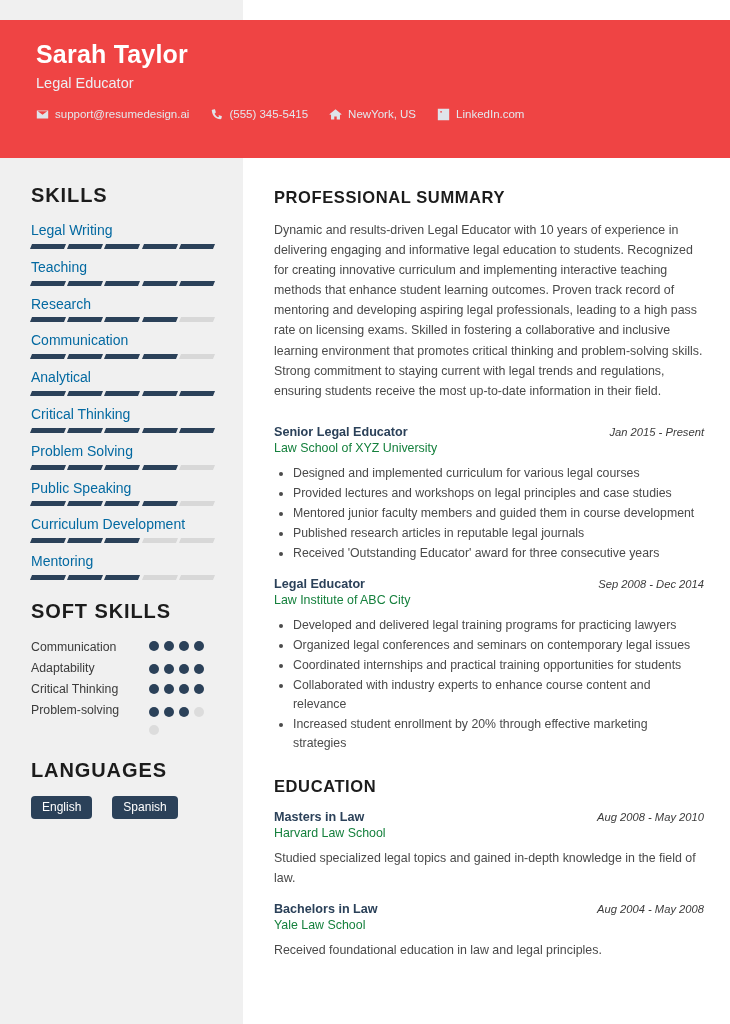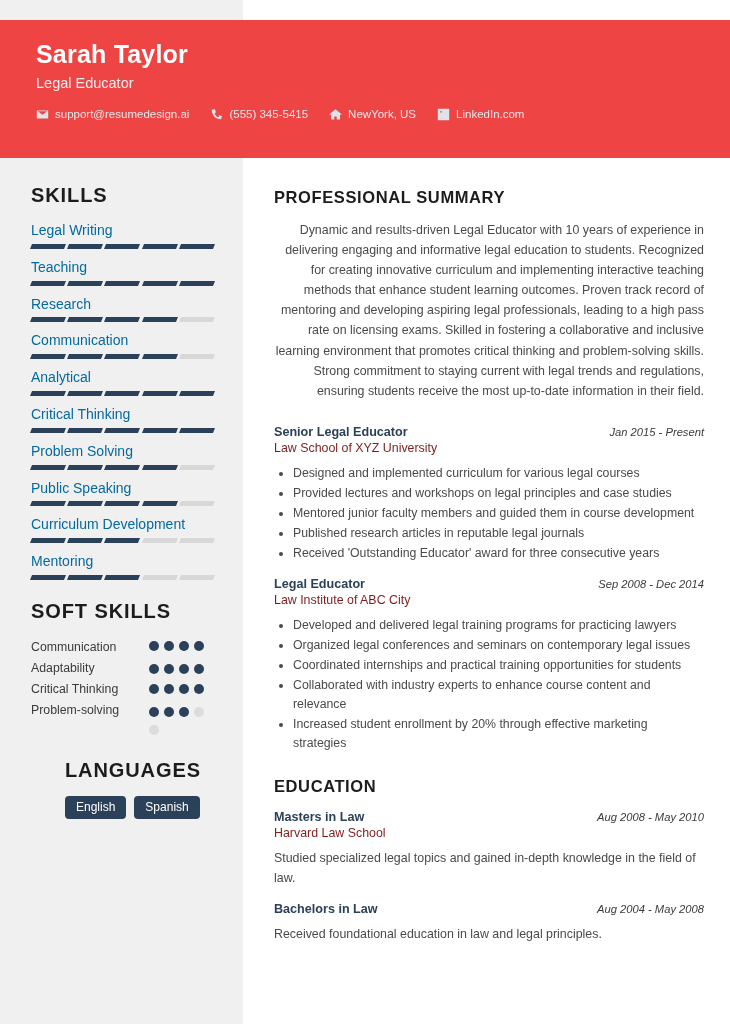--- a/index.html
+++ b/index.html
@@ -73,50 +73,50 @@
   
   .soft-row:nth-child(1) .dots { transform:translateY(-1px); }
   .soft-row:nth-child(2) .dots { transform:translateY(1px); }
   .soft-row:nth-child(3) .dots { transform:translateY(0px); }
   .soft-row:nth-child(4) .dots { transform:translateY(2px); }
   .dot-orphan {
     width:10px; height:10px; border-radius:50%; background:#dcdcdc;
     margin-left:118px; margin-top:4px;
   }
 
-  .lang-wrap { margin-top:24px;margin-left:34px; }
-  .lang-chips { display:flex; gap:8px; margin-top:14px; flex-wrap:wrap; }
+  .lang-wrap { margin-top:24px; }
+  .lang-chips { display:flex; gap:20px; margin-top:14px; flex-wrap:wrap; }
   .chip {
     background:#2b4159; color:#ffffff; font-size:12px;
     padding:5px 11px 6px; border-radius:4px; line-height:1;
   }
 
   
   .main {
     position:absolute; left:274px; top:158px; width:430px; padding-top:30px;
   }
   .main-h {
     font-size:16.5px; font-weight:bold; color:#1c1c1c; letter-spacing:0.6px;
   }
   .summary {
-    margin-top:13px; font-size:12.4px; line-height:1.62; color:#4a4a4a;text-align:right;
+    margin-top:13px; font-size:12.4px; line-height:1.62; color:#4a4a4a;
   }
   .sec { margin-top:24px; }
   .entry { margin-top:14px; }
   .entry-top {
     display:flex; justify-content:space-between; align-items:baseline; gap:16px;
   }
   .entry-title {
     font-size:12.6px; font-weight:bold; color:#2b4159;
   }
   .entry-date {
     font-size:11.2px; font-style:italic; color:#3b3b3b; white-space:nowrap;
   }
   .entry-org {
-    font-size:12.4px; color:#7f1d1d; margin-top:2px;
+    font-size:12.4px; color:#15803d; margin-top:2px;
   }
   .entry-bullets { margin-top:9px; padding-left:19px; }
   .entry-bullets li {
     font-size:12.3px; line-height:1.55; color:#4a4a4a; margin-bottom:1px;
   }
   .entry-desc {
     font-size:12.4px; line-height:1.55; color:#4a4a4a; margin-top:9px;
   }
 </style>
 </head>
@@ -378,20 +378,21 @@
               <div class="entry-date">Aug 2008 - May 2010</div>
             </div>
             <div class="entry-org">Harvard Law School</div>
             <div class="entry-desc">Studied specialized legal topics and gained in-depth knowledge in the field of law.</div>
           </div>
           <div class="entry">
             <div class="entry-top">
               <div class="entry-title">Bachelors in Law</div>
               <div class="entry-date">Aug 2004 - May 2008</div>
             </div>
+            <div class="entry-org">Yale Law School</div>
             <div class="entry-desc">Received foundational education in law and legal principles.</div>
           </div>
         </div>
     </div>
 
   </div>
 
 </div>
 
 </body></html>

